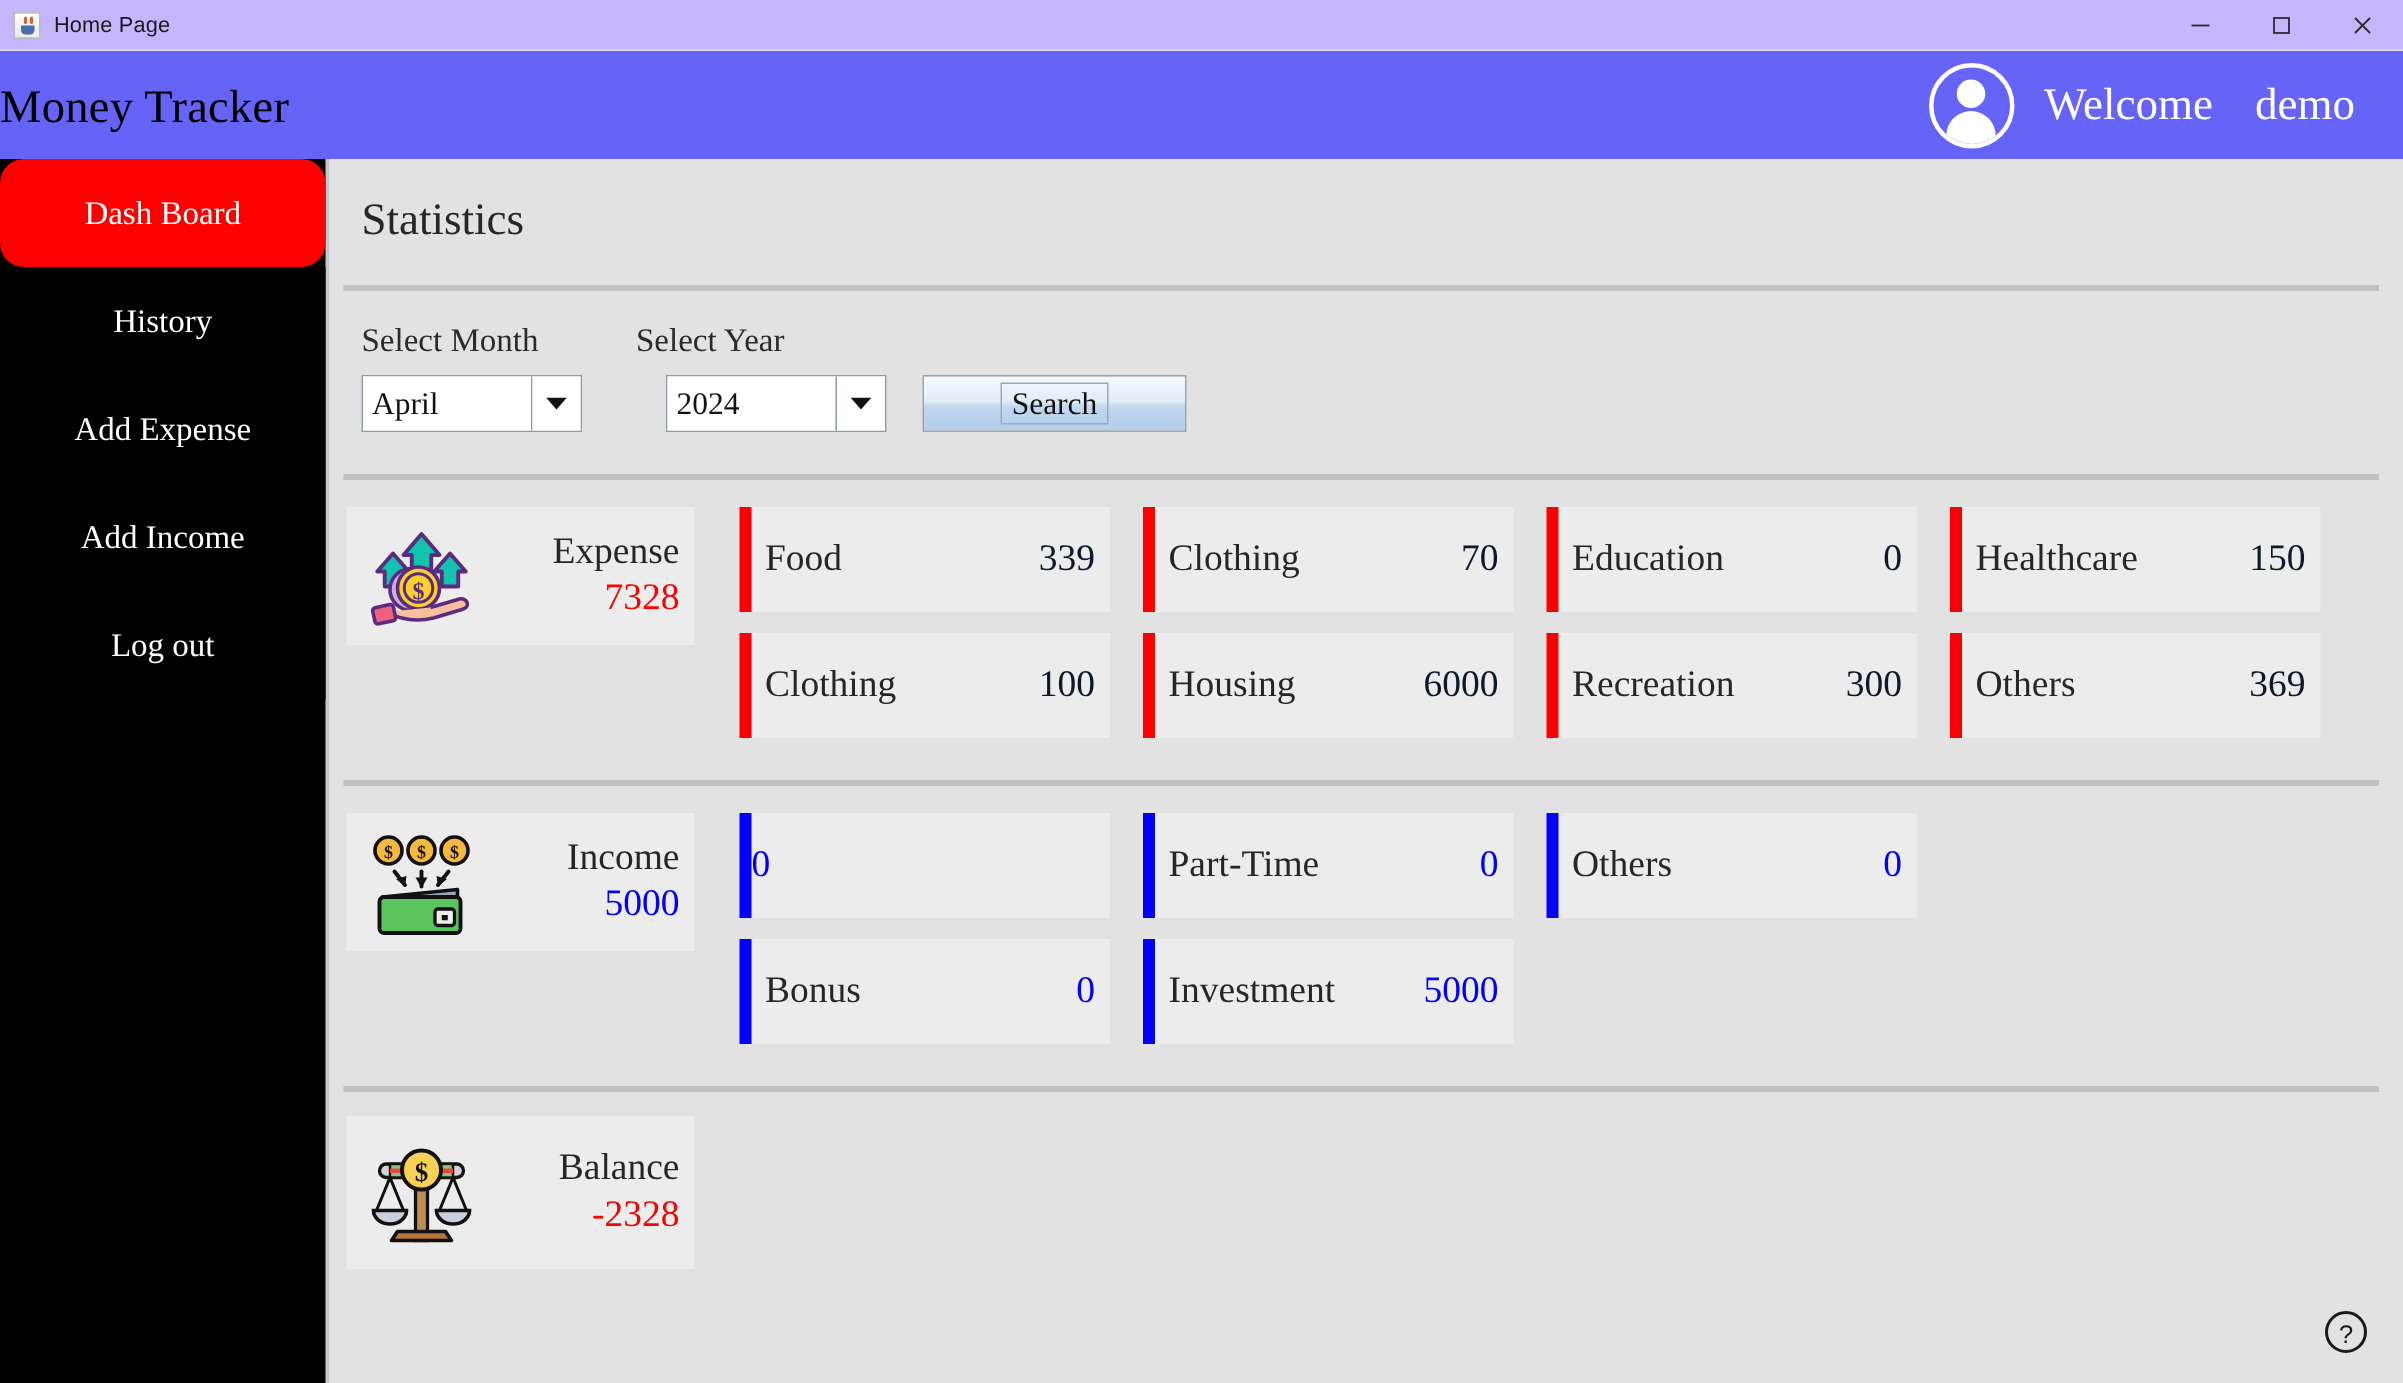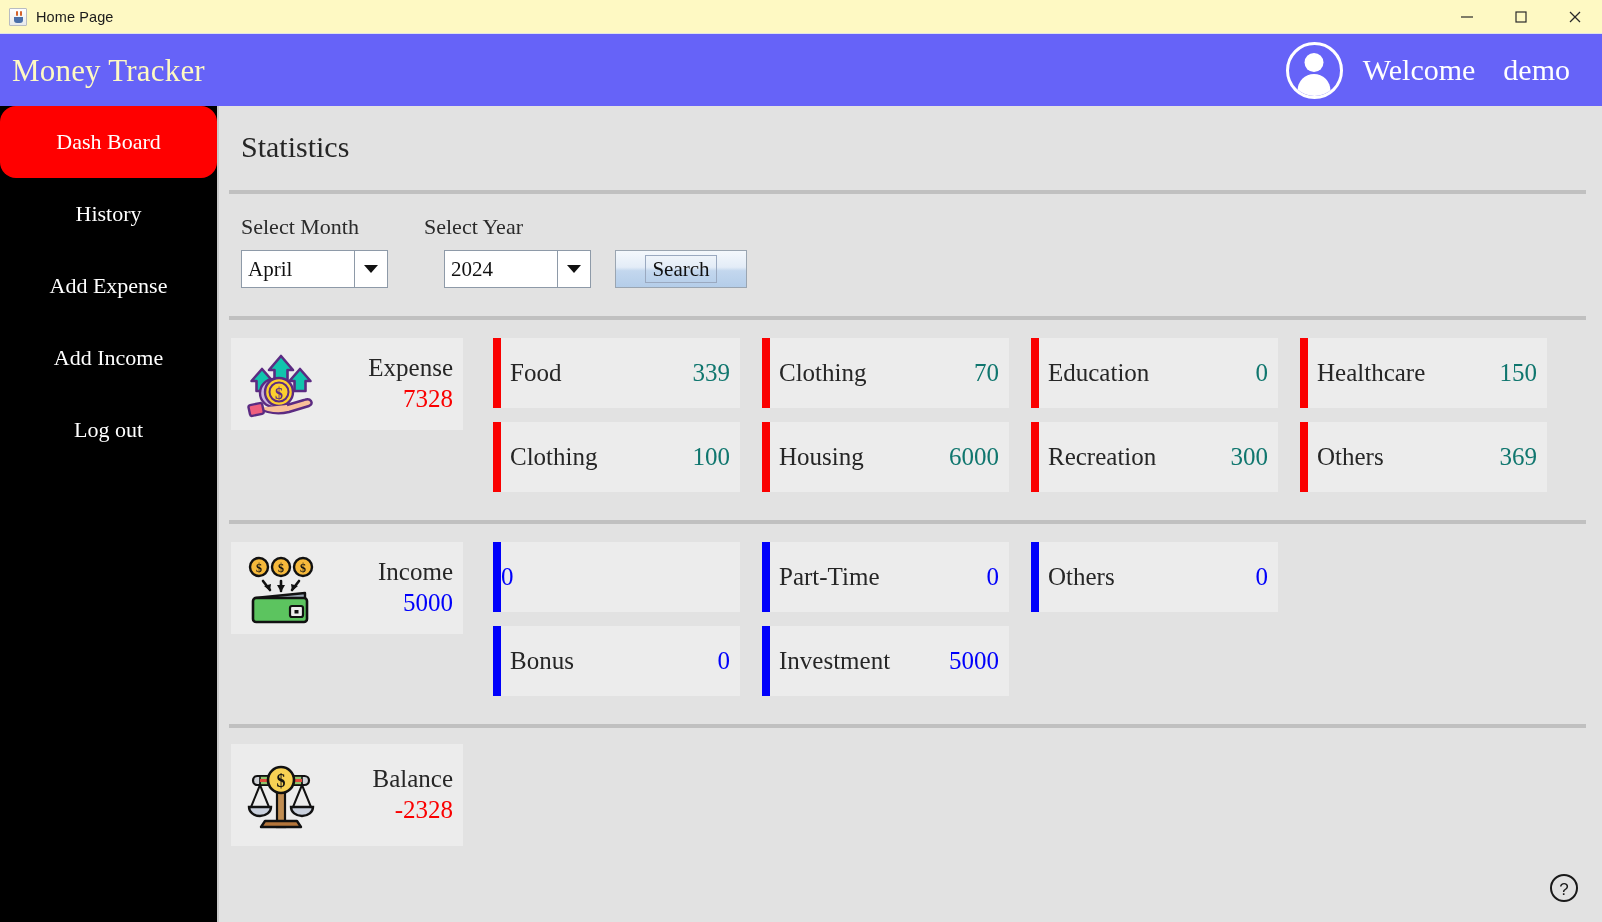--- a/index.html
+++ b/index.html
@@ -11,21 +11,21 @@
   }
 
   
   .window {
     width: 1602px; height: 922px;
     display: flex; flex-direction: column;
     background: #e2e2e2;
   }
   .titlebar {
     height: 48px; flex: 0 0 33px;
-    background: #fef9c3;
+    background: #c4b5fd;
     display: flex; align-items: center;
     border-bottom: 1px solid #dfe3e8;
   }
   .titlebar-left { display: flex; align-items: center; padding-left: 9px; gap: 9px; }
   .java-icon {
     width: 18px; height: 18px;
     border: 1px solid #b8bcc2;
     background: linear-gradient(#ffffff, #e8eaec);
     position: relative; border-radius: 1px;
     flex: 0 0 18px;
@@ -60,23 +60,22 @@
   .win-btn svg { display: block; }
 
   
   .app-header {
     flex: 0 0 72px; height: 72px;
     background: #6663f8;
     display: flex; align-items: center;
     position: relative;
   }
   .brand {
-    color: #fef9c3;
+    color: #000000;
     font-size: 31px;
-    padding-left: 12px;
     line-height: 1;
     letter-spacing: .2px;
   }
   .header-right {
     position: absolute; right: 32px; top: 0; height: 72px;
     display: flex; align-items: center; gap: 0;
   }
   .avatar {
     width: 57px; height: 57px;
     border-radius: 50%;
@@ -169,21 +168,21 @@
   }
   .combo .combo-arrow {
     flex: 0 0 32px; width: 32px;
     background: #ffffff;
     display: flex; align-items: center; justify-content: center;
   }
   .combo.month { width: 147px; margin-right: 56px; }
   .combo.year  { width: 147px; margin-right: 24px; }
 
   .search-btn {
-    width: 132px; height: 38px;
+    width: 176px; height: 38px;
     border: 1px solid #9aa5b1;
     background: linear-gradient(to bottom, #f4f8fc 0%, #e3ecf7 45%, #c3d7ee 55%, #b4cde9 100%);
     display: flex; align-items: center; justify-content: center;
   }
   .search-btn .focus-ring {
     border: 1px solid #9aa9c0;
     padding: 0 6px;
     font-size: 21px; color: #101010;
     line-height: 26px;
   }
@@ -242,21 +241,21 @@
     font-size: 25px; color: #262626;
     padding-left: 9px;
     flex: 1 1 auto;
     white-space: nowrap; overflow: hidden;
   }
   .cat-value {
     font-size: 25px;
     padding-right: 10px;
     white-space: nowrap;
   }
-  .val-expense { color: #0f766e; }
+  .val-expense { color: #0f172a; }
   .val-income  { color: #0000fb; }
 
   .sect-wrap { padding-top: 18px; }
   .balance-wrap { padding-top: 16px; }
 
   .help-btn {
     position: absolute;
     right: 22px; bottom: 18px;
     width: 32px; height: 32px;
   }

